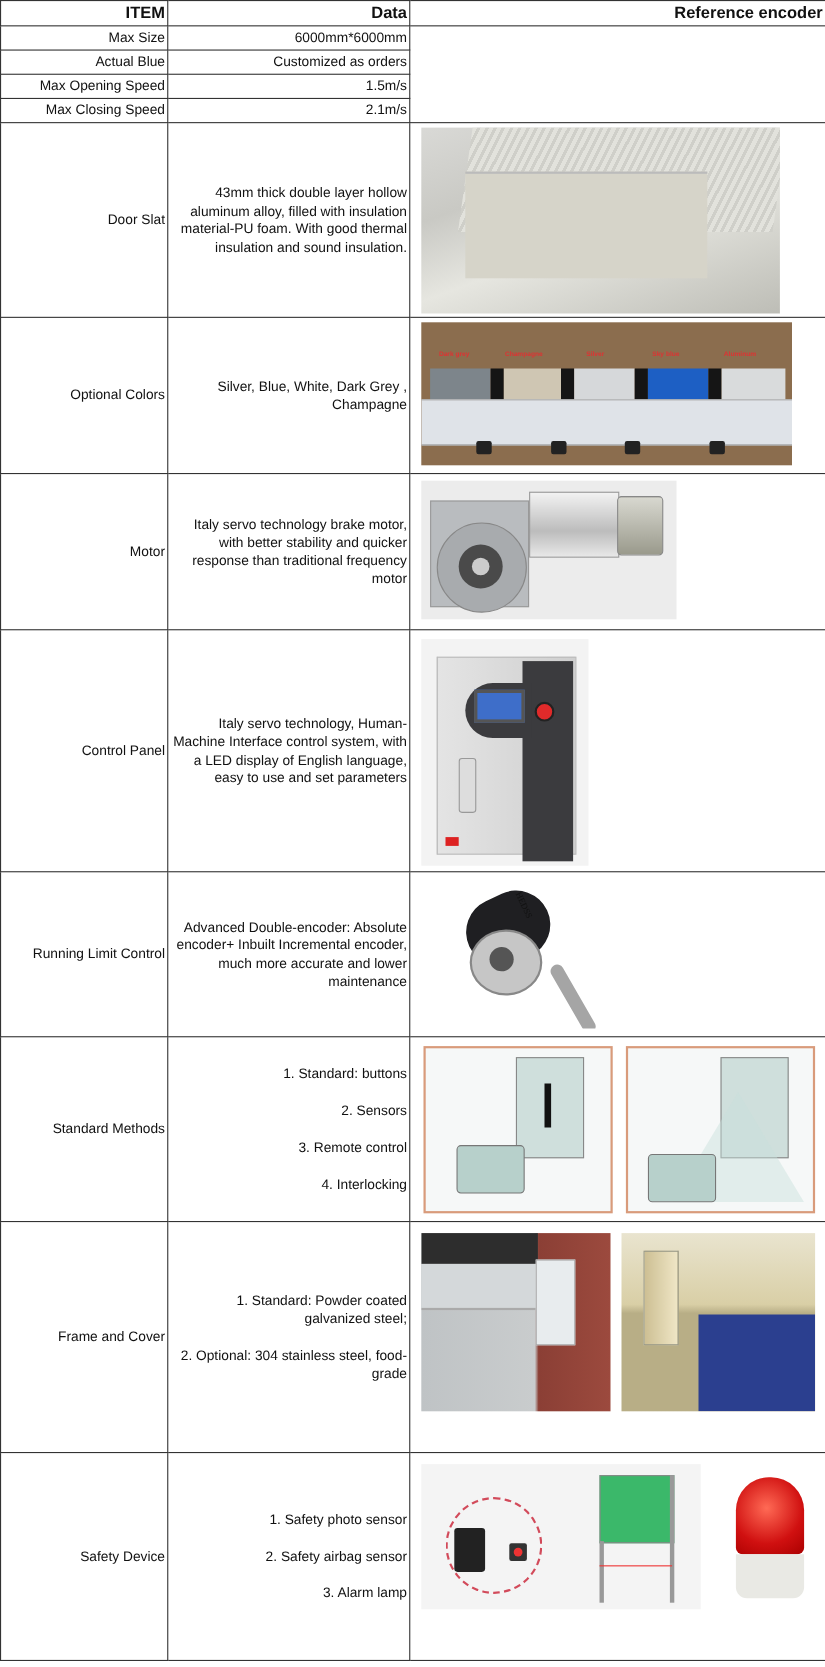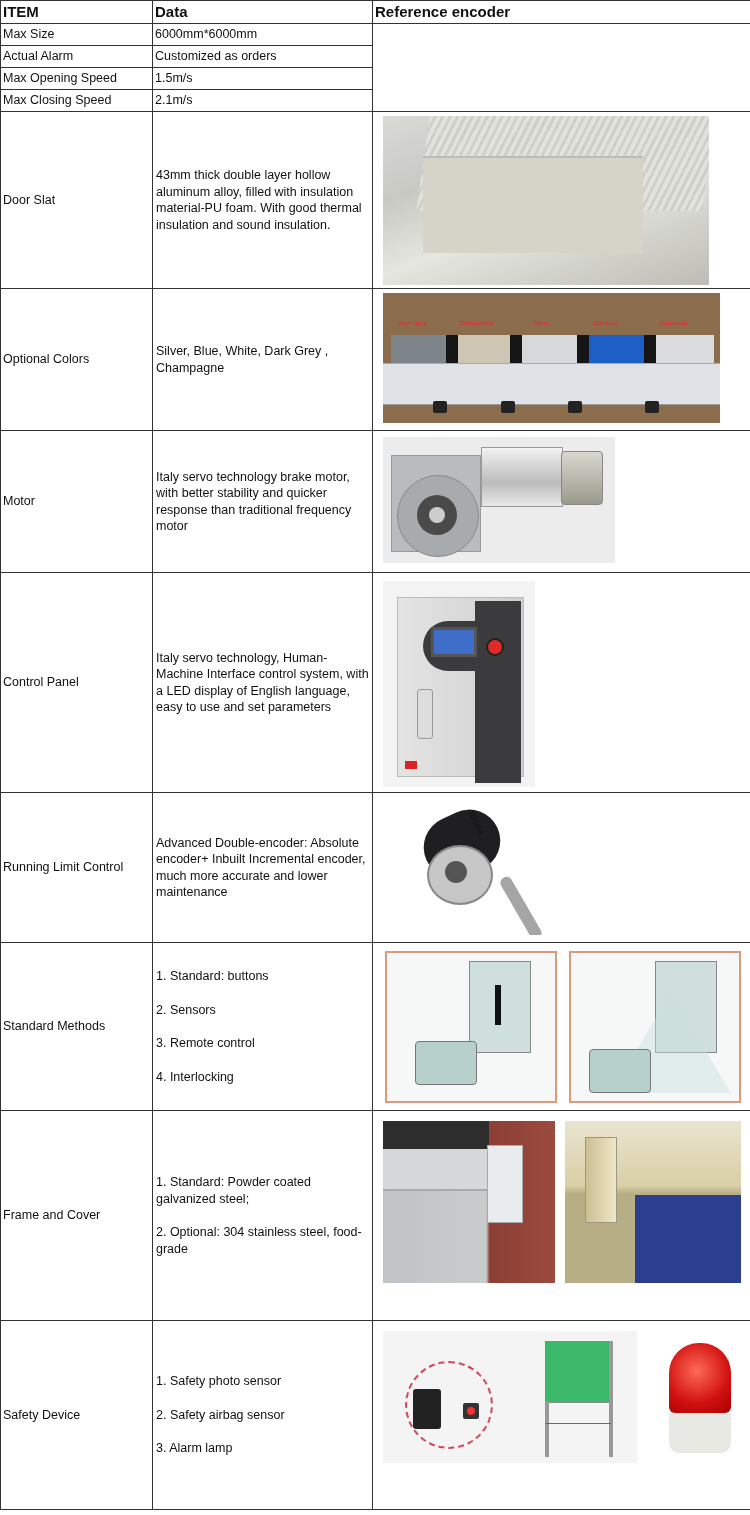--- a/index.html
+++ b/index.html
@@ -1,17 +1,17 @@
 <!DOCTYPE html>
 <html><head>
 <meta charset="utf-8">
 <style>
   html,body{margin:0;padding:0;background:#fff;}
   body{width:750px;height:1515px;position:relative;overflow:hidden;font-family:"Liberation Sans",sans-serif;color:#111;}
-  table{border-collapse:collapse;table-layout:fixed;width:750px;position:absolute;left:0;top:0;}
+  table{border-collapse:collapse;table-layout:fixed;width:750px;position:absolute;left:0;top:0;text-align:right;}
   td{border:1.5px solid #333;padding:0 2px;font-size:12.5px;line-height:16.5px;vertical-align:middle;overflow:hidden;}
   td.h{font-weight:bold;font-size:15px;height:22px;}
   td.s{height:21px;margin-top:11px;}
   td.desc{padding-left:3px;}
   td.ph{padding:0;position:relative;vertical-align:top;}
   .pic{position:absolute;overflow:hidden;}
   .desc p{margin:0;}
   .gap{height:17px;}
   
   .slat{background:linear-gradient(160deg,#d9d9d6 0%,#c9c9c4 30%,#e6e6e0 55%,#bdbdb6 100%);}
@@ -51,21 +51,21 @@
     <td class="h">ITEM</td>
     <td class="h">Data</td>
     <td class="h">Reference encoder</td>
   </tr>
   <tr>
     <td class="s">Max Size</td>
     <td class="s">6000mm*6000mm</td>
     <td rowspan="4"></td>
   </tr>
   <tr>
-    <td class="s">Actual Alarm</td>
+    <td class="s">Actual Blue</td>
     <td class="s">Customized as orders</td>
   </tr>
   <tr>
     <td class="s">Max Opening Speed</td>
     <td class="s">1.5m/s</td>
   </tr>
   <tr>
     <td class="s">Max Closing Speed</td>
     <td class="s">2.1m/s</td>
   </tr>

